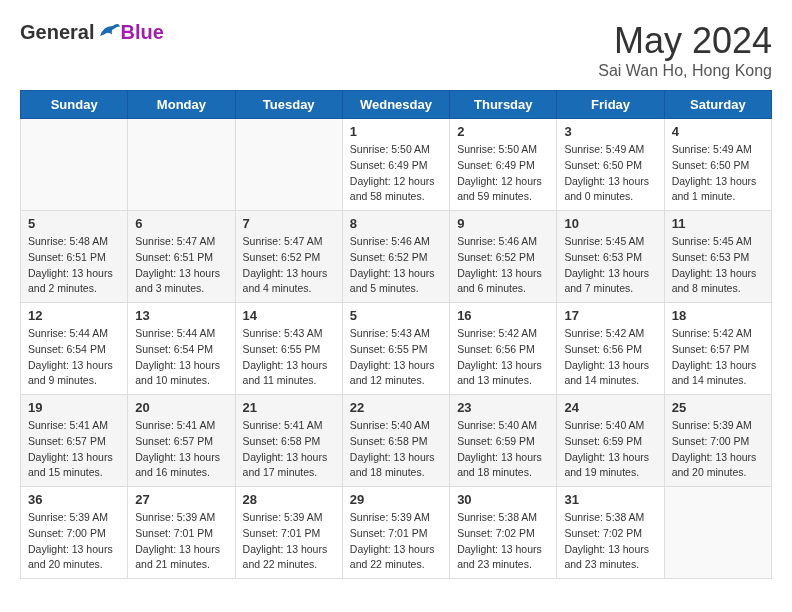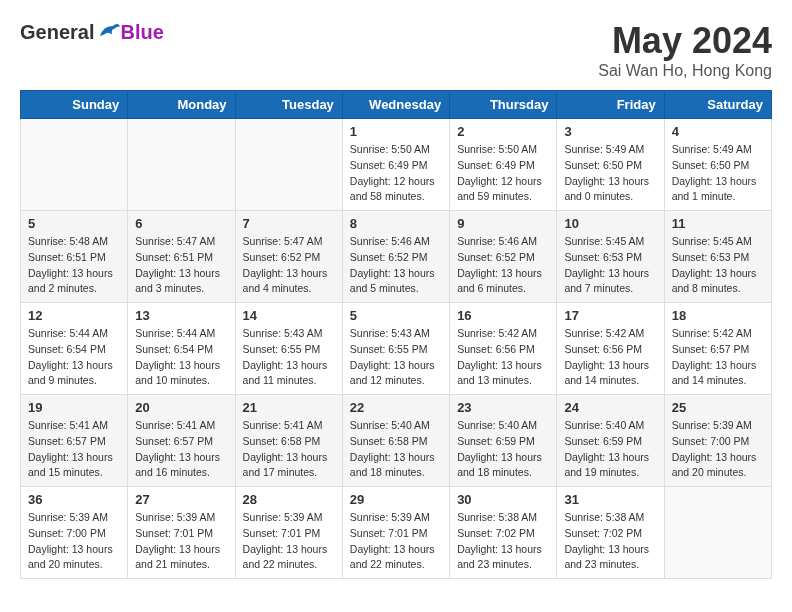--- a/index.html
+++ b/index.html
@@ -39,39 +39,39 @@
     .logo-bird {
       width: 24px;
       height: 24px;
       margin-left: 2px;
     }
     .title-section {
       text-align: right;
     }
     .month-title {
       font-size: 36px;
-      font-weight: bold;
+      font-weight: normal;
       color: #333;
     }
     .location {
       font-size: 16px;
       color: #555;
     }
     .calendar {
       width: 100%;
       border-collapse: collapse;
       border: 1px solid #ccc;
     }
     .calendar th {
       background-color: #1a6bb5;
       color: #fff;
       font-size: 13px;
       font-weight: bold;
       padding: 6px 8px;
-      text-align: right;
+      text-align: center;
       border: 1px solid #1558a0;
     }
     .calendar td {
       vertical-align: top;
       padding: 5px 7px;
       border: 1px solid #ddd;
       font-size: 10.5px;
       color: #333;
       width: 14.28%;
       background: #fff;

